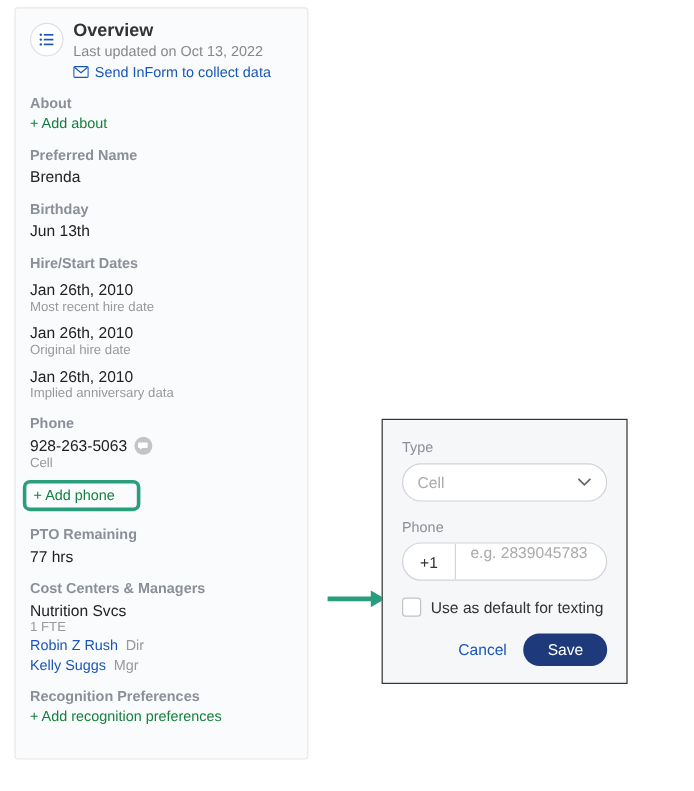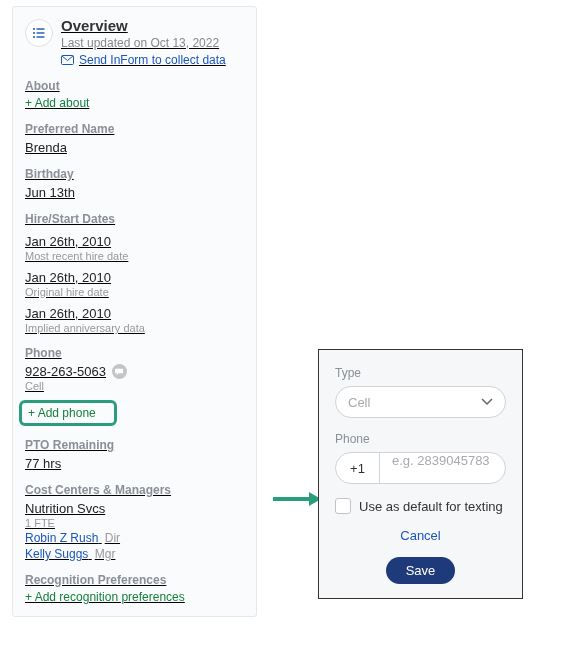--- a/index.html
+++ b/index.html
@@ -12,22 +12,21 @@
     position: relative;
   }
   .panel {
     position: absolute;
     left: 12px;
     top: 6px;
     width: 245px;
     background: #fafbfc;
     border: 1px solid #e8e8e8;
     border-radius: 3px;
-    padding: 10px 12px 12px;
-    text-decoration: underline;
+    padding: 10px 12px 28px;
   }
   .header {
     display: flex;
     margin-bottom: 8px;
   }
   .list-icon-circle {
     width: 28px;
     height: 28px;
     border: 1px solid #e0e0e0;
     border-radius: 50%;
@@ -199,21 +198,20 @@
   }
   .checkbox-label {
     font-size: 13px;
     color: #333;
   }
   .popup-actions {
     display: flex;
     justify-content: flex-end;
     align-items: center;
     gap: 14px;
-    flex-direction: column;
   }
   .cancel-btn {
     color: #1a56b8;
     font-size: 13px;
     cursor: pointer;
   }
   .save-btn {
     background: #1e3a7a;
     color: #fff;
     border-radius: 16px;

